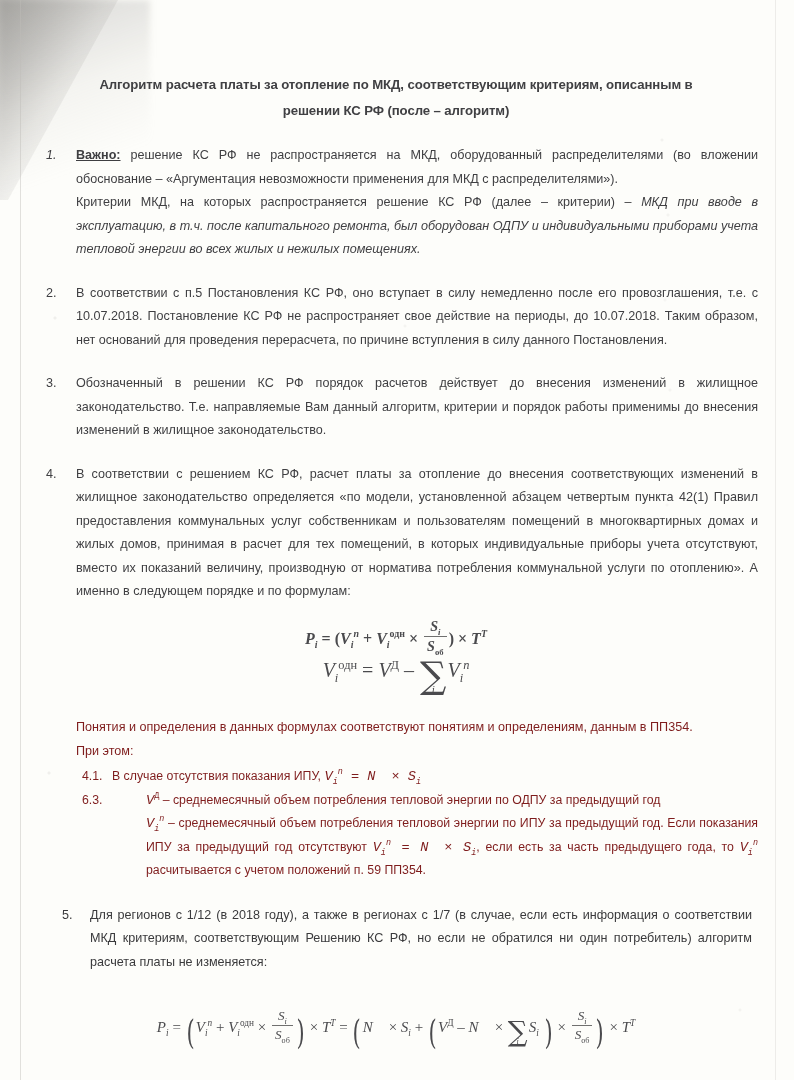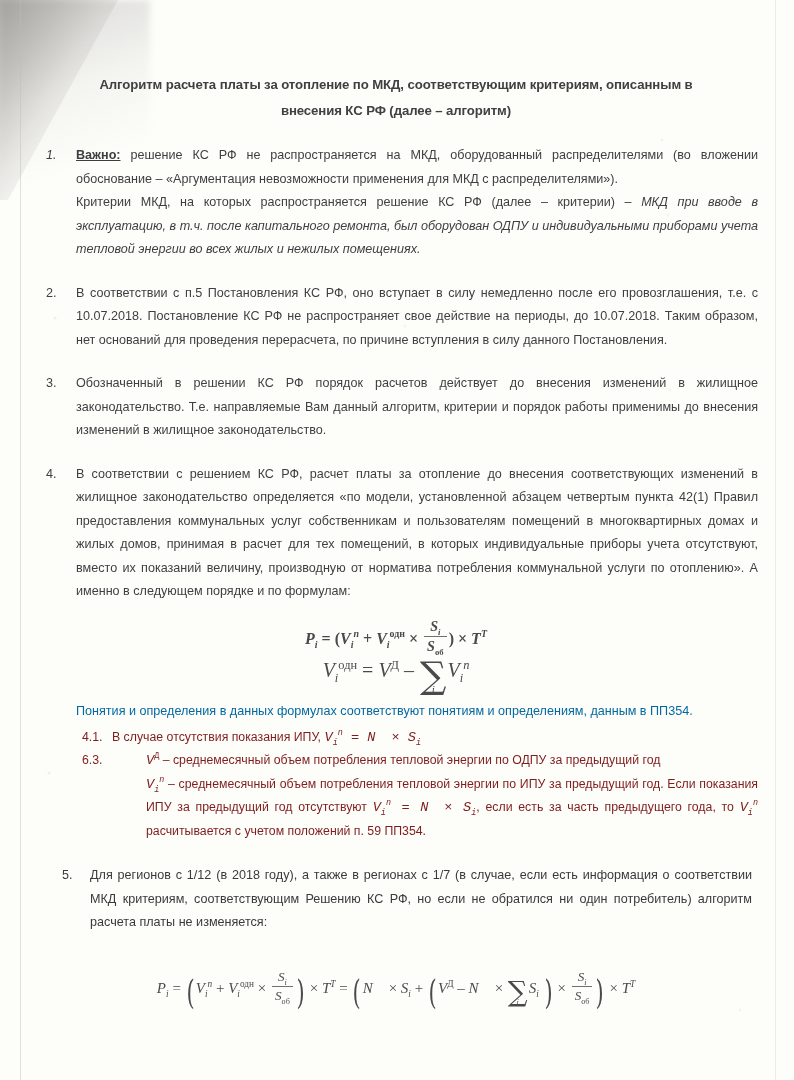--- a/index.html
+++ b/index.html
@@ -190,26 +190,26 @@
     vertical-align: -0.34em;
     line-height: .62;
     font-style: normal;
     transform: scaleX(0.62);
     margin: 0 -1px;
   }
   .gapN { display: inline-block; width: 16px; }
 
   
   .sub-intro {
-    margin-top: 10px;
+    margin-top: 26px;
     padding-left: 42px;
     padding-right: 4px;
     font-size: 12.6px;
     line-height: 23.5px;
-    color: #0369a1;
+    color: #7f1d1d;
   }
   ol.sub-list {
     list-style: none;
     margin: 2px 0 0 0;
     padding: 0 0 0 48px;
   }
   li.sub-item {
     position: relative;
     padding-left: 30px;
     font-size: 12.3px;
@@ -257,21 +257,21 @@
 <div id="scan-shadow-corner-soft"></div>
 <div id="scan-shadow-corner"></div>
 <div id="scan-edge-left"></div>
 <div id="scan-edge-right"></div>
 <div id="scan-noise"></div>
 
 <div id="page">
 
   <div id="doc-title">
     <span>Алгоритм расчета платы за отопление по МКД, соответствующим критериям, описанным в</span>
-    <span>внесения КС РФ (далее – алгоритм)</span>
+    <span>решении КС РФ (после – алгоритм)</span>
   </div>
 
   <ol class="main-list">
 
     <li class="item italic-num">
       <span class="num">1.</span>
       <p class="block-p"><span class="important">Важно:</span><span> решение КС РФ не распространяется на МКД, оборудованный распределителями (во вложении обоснование – «Аргументация невозможности применения для МКД с распределителями»).</span></p>
       <p class="block-p"><span>Критерии МКД, на которых распространяется решение КС РФ (далее – критерии) – </span><span class="lead-italic">МКД при вводе в эксплуатацию, в т.ч. после капитального ремонта, был оборудован ОДПУ и индивидуальными приборами учета тепловой энергии во всех жилых и нежилых помещениях.</span></p>
     </li>
 
@@ -298,20 +298,21 @@
     × <span class="mvar">T</span><sup class="it">T</sup>
   </div>
 
   <div class="formula-block f2">
     <span class="mvar">V</span><sub class="it">i</sub><sup class="mroman">одн</sup>&nbsp;=&nbsp;<span class="mvar">V</span><sup class="mroman">Д</sup>
     – <span class="sigma">∑<span class="sub-i">i</span></span><span class="mvar">V</span><sub class="it">i</sub><sup class="it">n</sup>
   </div>
 
   <div class="sub-intro">
     <div>Понятия и определения в данных формулах соответствуют понятиям и определениям, данным в ПП354.</div>
+    <div>При этом:</div>
   </div>
 
   <ol class="sub-list">
 
     <li class="sub-item">
       <span class="snum">4.1.</span>
       <span>В случае отсутствия показания ИПУ, </span><span class="inline-f"><span class="mvar">V</span><sub class="it">i</sub><sup class="it">n</sup>&nbsp;=&nbsp;<span class="mvar">N</span><span class="gapN"></span>× <span class="mvar">S</span><sub class="it">i</sub></span>
     </li>
 
 

